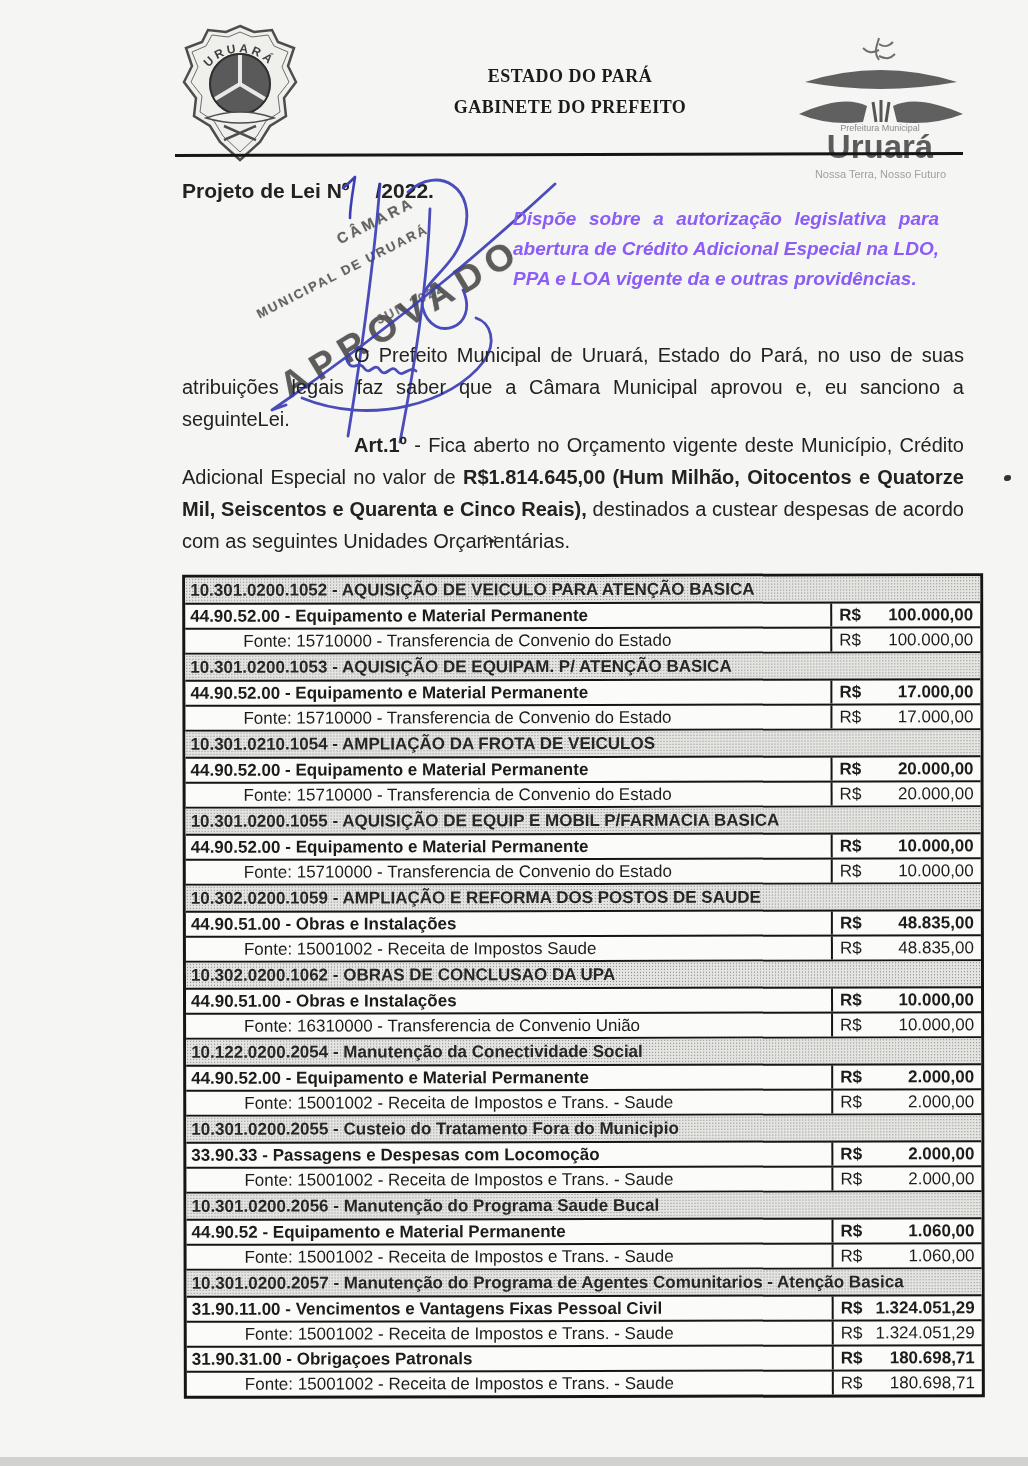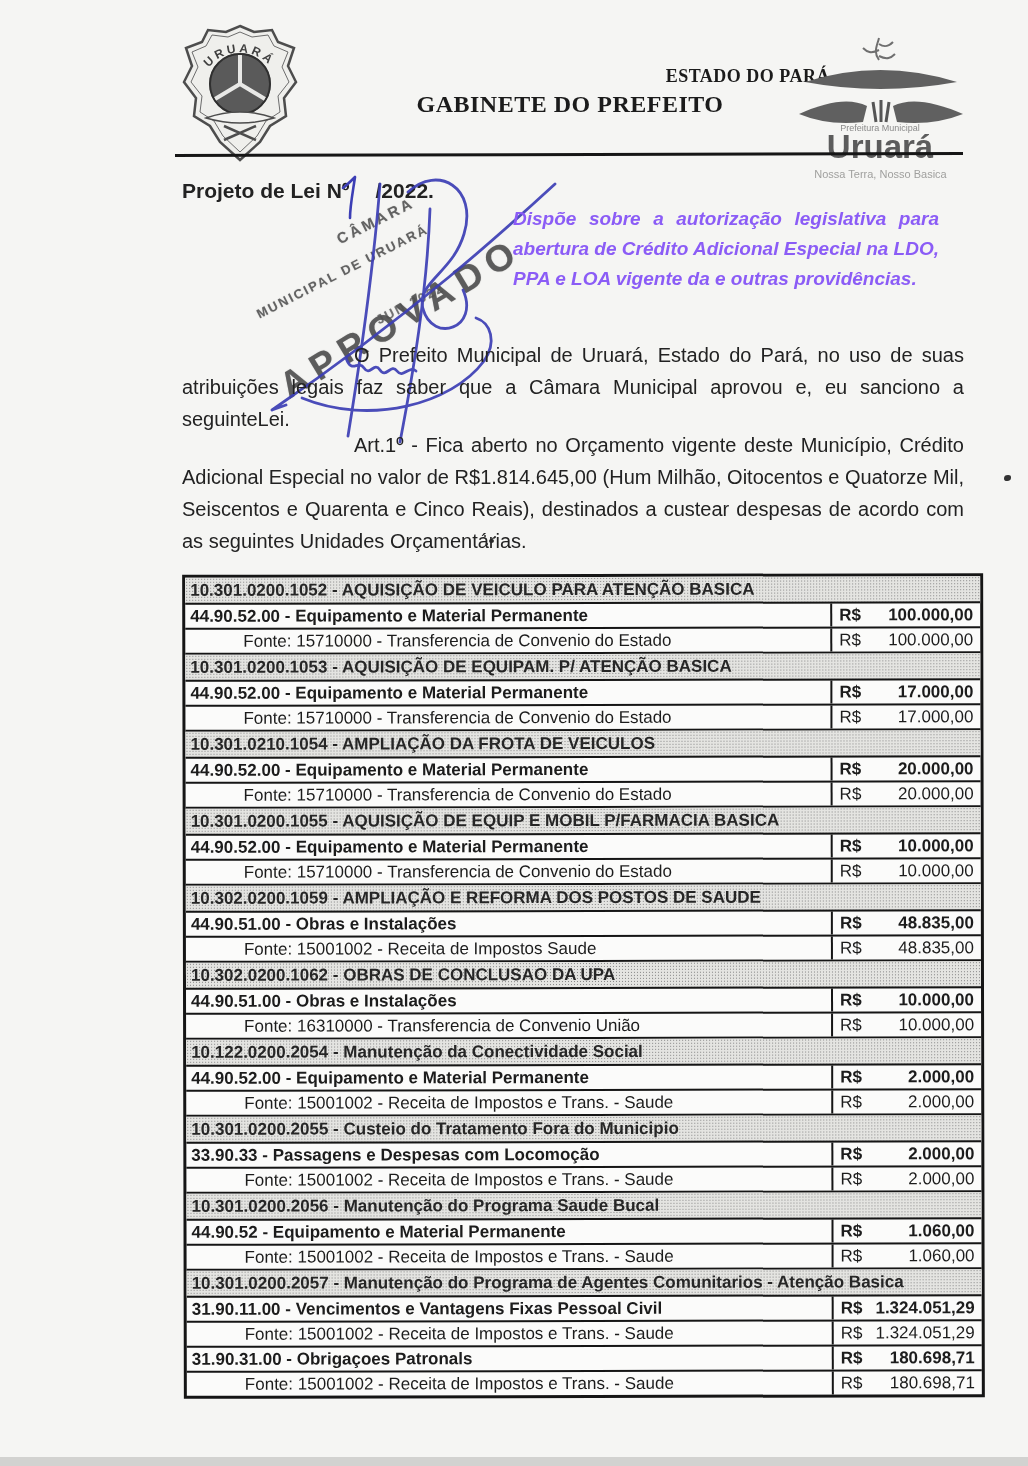--- a/index.html
+++ b/index.html
@@ -6,23 +6,23 @@
   .page{
     position:relative;width:1028px;height:1466px;margin:0 auto;
     background:#f5f5f3;overflow:hidden;
     font-family:"Liberation Sans",sans-serif;color:#1c1c1c;
   }
   
   .hdr-text{
     position:absolute;left:310px;top:66px;width:520px;text-align:center;
     font-family:"Liberation Serif",serif;font-weight:700;color:#1b1b1b;
   }
-  .hdr-text .l1{font-size:18px;letter-spacing:.5px;margin-bottom:4px;text-align:right;}
+  .hdr-text .l1{font-size:18px;letter-spacing:.5px;margin-bottom:10px;}
   .hdr-text .l2{font-size:19px;letter-spacing:.4px;margin-bottom:4px;}
-  .hdr-text .l3{font-size:24px;letter-spacing:.5px;margin-bottom:4px;}
+  .hdr-text .l3{font-size:18px;letter-spacing:.5px;margin-bottom:4px;}
   .hdr-text .l4{font-size:17px;letter-spacing:.3px;}
   .hdr-rule{position:absolute;left:175px;top:153px;width:788px;height:3px;background:#161616;transform:rotate(-0.15deg);}
   .left-logo{position:absolute;left:176px;top:22px;}
   .right-logo{position:absolute;left:793px;top:30px;}
   
   .doc-number{position:absolute;left:182px;top:179px;font-size:21px;font-weight:600;color:#222;}
   .doc-number .hand-one{position:absolute;left:156px;top:-6px;}
   .doc-number .suffix{margin-left:26px;}
   
   .stamp{position:absolute;left:255px;top:168px;width:330px;height:300px;pointer-events:none;}
@@ -36,21 +36,21 @@
   .stamp .s-status{left:28px;top:200px;font-size:37px;letter-spacing:8px;transform:rotate(-31deg);transform-origin:left center;color:rgba(72,72,72,.8);}
   .signature{position:absolute;left:250px;top:162px;}
   
   .ementa{
     position:absolute;left:513px;top:204px;width:426px;
     font-size:19px;font-style:italic;font-weight:700;line-height:30px;text-align:justify;color:#8b5cf6;
   }
   .para{position:absolute;left:182px;width:782px;font-size:20px;line-height:32px;text-align:justify;color:#222;}
   .para1{top:339px;text-indent:172px;}
   .para2{top:429px;text-indent:172px;}
-  .bold{font-weight:400;}
+  .bold{font-weight:700;}
   
   .smudge{position:absolute;left:483px;top:534px;width:14px;height:12px;}
   .smudge i{position:absolute;background:#2a2a2a;border-radius:50%;display:block;}
   .speck{position:absolute;left:1004px;top:475px;width:7px;height:6px;background:#333;border-radius:60% 40% 55% 45%;}
   .scan-edge{position:absolute;left:0;bottom:0;width:100%;height:9px;background:#d2d2d0;}
   
   .budget-table{
     position:absolute;left:183px;top:574px;width:795px;
     border:3px solid #151515;background:#fbfbfa;transform:rotate(-0.12deg);
     font-size:17px;
@@ -103,21 +103,21 @@
   <div class="right-logo">
     <svg width="175" height="138" viewBox="0 0 175 138">
       <path d="M86 8 C 84 16 80 22 86 30 M 86 14 C 92 18 96 16 100 12 M 86 20 C 78 24 74 22 70 18 M 86 26 C 94 30 98 28 102 24" stroke="#6f6f6f" stroke-width="2" fill="none"></path>
       <path d="M12 52 Q 87 28 164 52 Q 87 66 12 52 Z" fill="#606060"></path>
       <path d="M6 84 Q 50 64 74 76 L 70 92 Q 35 96 6 84 Z" fill="#606060"></path>
       <path d="M170 84 Q 124 64 100 76 L 104 92 Q 140 96 170 84 Z" fill="#606060"></path>
       <path d="M80 72 l3 20 M88 70 l0 22 M96 72 l-3 20" stroke="#555" stroke-width="3" fill="none"></path>
       <text x="87" y="101" text-anchor="middle" font-size="9" fill="#8a8a8a" font-family="Liberation Sans, sans-serif">Prefeitura Municipal</text>
       <text x="87" y="128" text-anchor="middle" font-size="33" font-weight="bold" fill="#5c5c5c" font-family="Liberation Sans, sans-serif">Uruará</text>
     </svg>
-    <div style="text-align:center;font-size:11px;color:#a0a09e;margin-top:-4px;">Nossa Terra, Nosso Basica</div>
+    <div style="text-align:center;font-size:11px;color:#a0a09e;margin-top:-4px;">Nossa Terra, Nosso Futuro</div>
   </div>
 
   <div class="hdr-rule"></div>
 
   <div class="doc-number">
     <span>Projeto de Lei Nº</span><span class="hand-one">
       <svg width="24" height="48" viewBox="0 0 24 48">
         <path d="M17 4 C 12 9 9 12 5 15 M17 4 C 15 18 12 33 12 45" stroke="#3c3eb5" stroke-width="2.6" fill="none" stroke-linecap="round"></path>
       </svg>
     </span><span class="suffix">/2022.</span>

